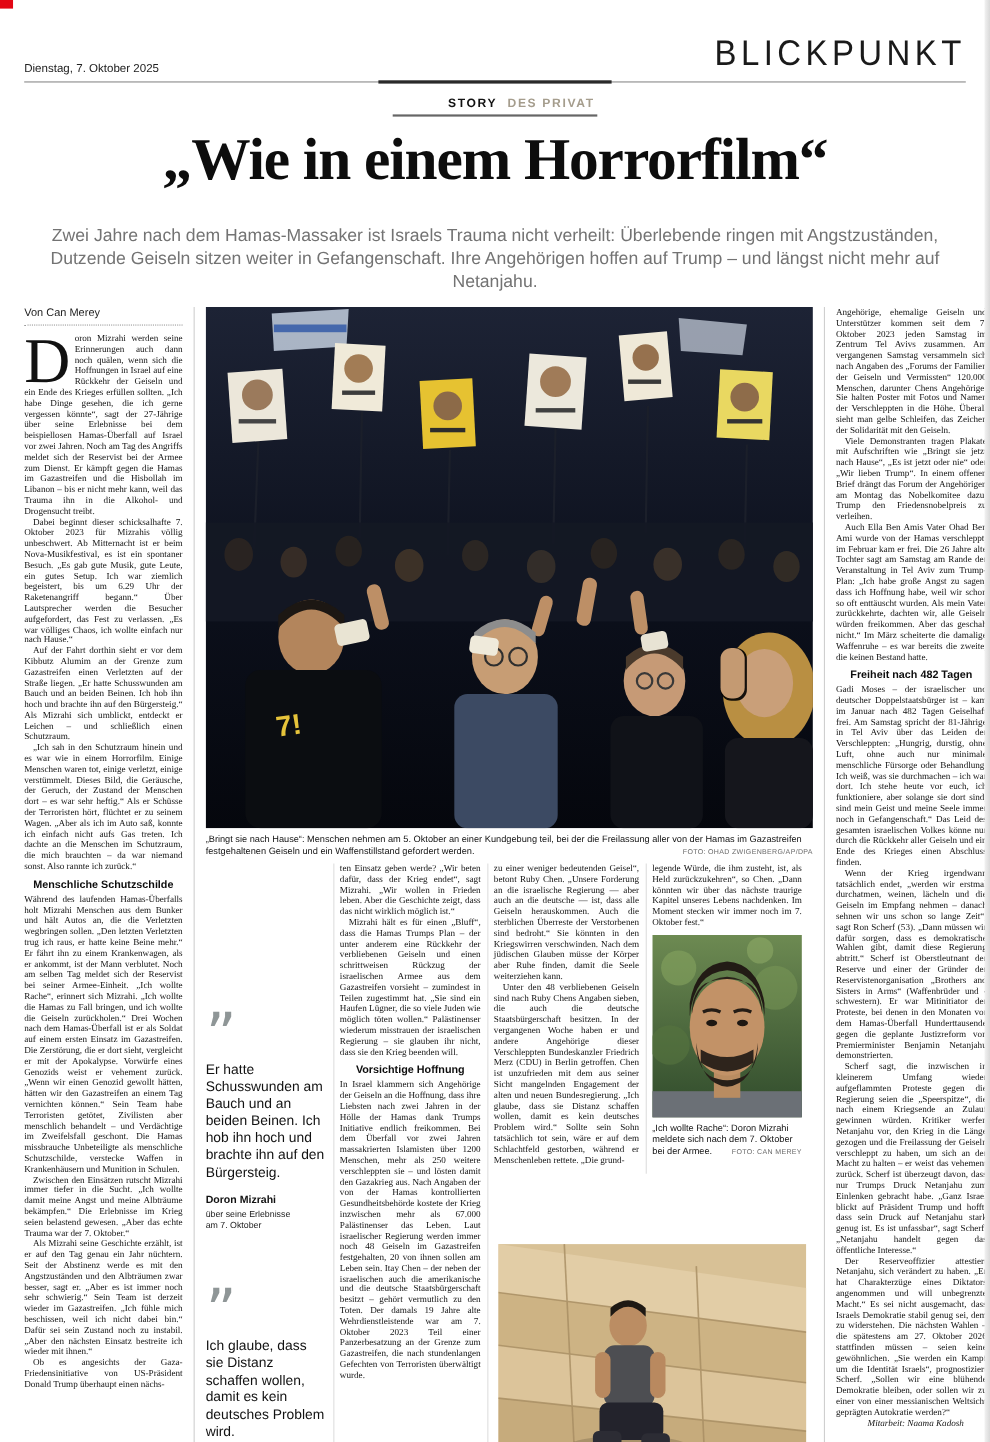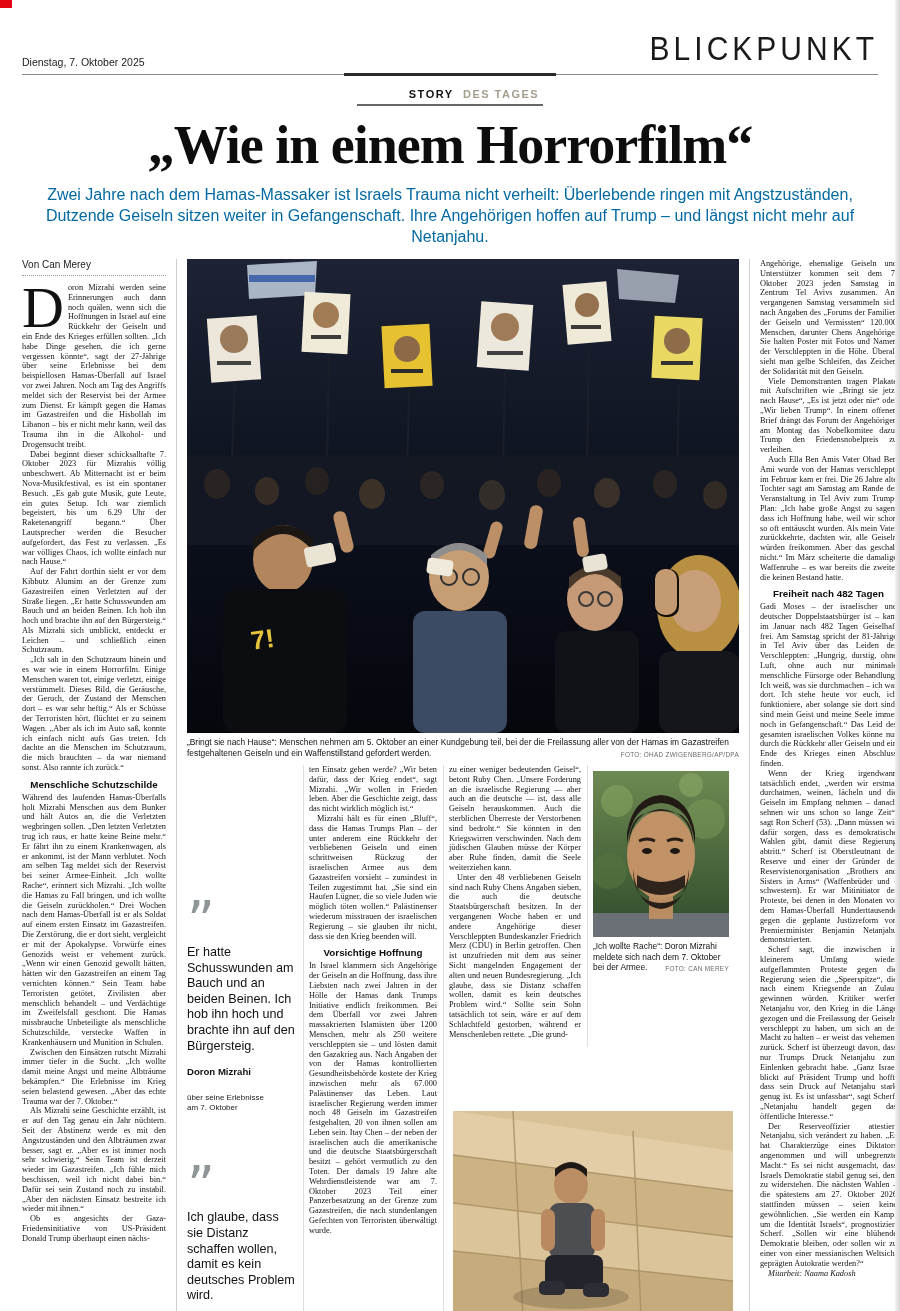--- a/index.html
+++ b/index.html
@@ -21,54 +21,54 @@
   
   .kicker{text-align:center;margin-top:10px;font-family:"Liberation Sans",sans-serif;font-size:11px;
           letter-spacing:1.5px;font-weight:bold;}
   .kicker .k1{color:#111;padding-left:48px;}
   .kicker .k2{color:#a59d8d;margin-left:5px;}
   .kicker-rule{width:186px;margin:4px auto 0 auto;border-bottom:2px solid #666;}
 
   
   .headline{text-align:center;font-family:"Liberation Serif",serif;font-weight:bold;font-size:54px;
             margin:8px 0 0 0;letter-spacing:-1px;color:#0d0d0d;}
-  .deck{font-family:"Liberation Sans",sans-serif;font-size:16px;line-height:21px;color:#0369a1;
-        text-align:center;width:858px;margin:8px auto 0 auto;}
+  .deck{font-family:"Liberation Sans",sans-serif;font-size:16px;line-height:21px;color:#737373;
+        text-align:center;width:858px;margin:28px auto 0 auto;}
 
   
   .content{display:flex;margin:12px 3px 0 22px;height:1078px;overflow:hidden;}
   .bodytext p{margin:0;font-size:8.3px;line-height:9.8px;text-align:justify;}
   .bodytext p.ind{text-indent:8px;}
   h3.subhead{font-family:"Liberation Sans",sans-serif;font-size:9.8px;text-align:center;margin:6px 0 3px 0;color:#0d0d0d;}
   .col1{width:145px;padding-right:10px;border-right:1px solid #cfcfcf;}
   .byline{font-family:"Liberation Sans",sans-serif;font-size:10px;color:#222;padding-bottom:5px;
           border-bottom:1px dotted #9a9a9a;margin-bottom:7px;}
   .dropcap{float:left;font-size:58px;line-height:44px;padding:3px 4px 0 0;font-family:"Liberation Serif",serif;color:#111;}
   .mid{width:552px;padding:0 10px;position:relative;}
   .col6{width:138px;padding-left:10px;border-left:1px solid #cfcfcf;}
-  .col6 .credit-line{font-style:italic;font-size:8.3px;line-height:9.8px;text-indent:8px;margin-top:1px;}
+  .col6 .credit-line{font-style:italic;font-size:8.3px;line-height:9.8px;text-indent:8px;margin-top:1px;text-align:center;}
 
   
   figure{margin:0;}
   .photo-frame svg{display:block;}
   figcaption{font-family:"Liberation Sans",sans-serif;font-size:8.4px;line-height:10.5px;color:#111;margin-top:4px;}
   .photo-credit{float:right;font-size:6.4px;color:#6a6a6a;letter-spacing:.3px;margin-top:2px;margin-left:6px;}
 
   .mid-cols{display:grid;grid-template-columns:110px 128px 132px 136px;column-gap:12px;margin-top:7px;position:relative;}
   .vrule{position:absolute;top:0;width:1px;background:#dedede;}
   .vr1{left:116px;height:575px;}
   .vr2{left:256px;height:575px;}
   .vr3{left:400px;height:282px;}
 
   
   .qcol{font-family:"Liberation Sans",sans-serif;}
   .qmark{display:block;font-family:"DejaVu Sans",sans-serif;font-size:54px;line-height:36px;height:38px;color:#8f9697;}
   .qtext{font-size:12.6px;line-height:15.6px;color:#111;margin:4px 2px 0 0;}
   .qname{font-size:9.6px;font-weight:bold;color:#111;margin-top:12px;}
-  .qdesc{font-size:8px;line-height:9.6px;color:#222;margin-top:16px;width:90px;}
+  .qdesc{font-size:8px;line-height:9.6px;color:#222;margin-top:2px;width:90px;}
   .q1{margin-top:138px;}
   .q2{margin-top:56px;}
 
   .portrait-fig{margin-top:6px;}
   .itay-fig{position:absolute;left:276px;top:816px;width:280px;margin-top:36px;}
 </style>
 </head>
 <body>
 
 <div class="page">
@@ -80,21 +80,21 @@
   <header class="masthead">
     <div class="m-date">Dienstag, 7. Oktober 2025</div>
     <div class="m-section">BLICKPUNKT</div>
   </header>
   <div class="mast-rule">
     <div class="center-bar"></div>
   </div>
 
   <div class="kicker">
     <span class="k1">STORY</span>
-    <span class="k2">DES TAGES</span>
+    <span class="k2">DES PRIVAT</span>
   </div>
   <div class="kicker-rule"></div>
 
   <h1 class="headline">„Wie in einem Horrorfilm“</h1>
   <p class="deck">Zwei Jahre nach dem Hamas-Massaker ist Israels Trauma nicht verheilt: Überlebende ringen mit Angstzuständen, Dutzende Geiseln sitzen weiter in Gefangenschaft. Ihre Angehörigen hoffen auf Trump – und längst nicht mehr auf Netanjahu.</p>
 
   <div class="content">
 
     <section class="col1 bodytext">
       <div class="byline">Von Can Merey</div>
@@ -237,20 +237,21 @@
           <h3 class="subhead">Vorsichtige Hoffnung</h3>
           <p>In Israel klammern sich Angehörige der Geiseln an die Hoffnung, dass ihre Liebsten nach zwei Jahren in der Hölle der Hamas dank Trumps Initiative endlich freikommen. Bei dem Überfall vor zwei Jahren massakrierten Islamisten über 1200 Menschen, mehr als 250 weitere verschleppten sie – und lösten damit den Gazakrieg aus. Nach Angaben der von der Hamas kontrollierten Gesundheitsbehörde kostete der Krieg inzwischen mehr als 67.000 Palästinenser das Leben. Laut israelischer Regierung werden immer noch 48 Geiseln im Gazastreifen festgehalten, 20 von ihnen sollen am Leben sein. Itay Chen – der neben der israelischen auch die amerikanische und die deutsche Staatsbürgerschaft besitzt – gehört vermutlich zu den Toten. Der damals 19 Jahre alte Wehrdienstleistende war am 7. Oktober 2023 Teil einer Panzerbesatzung an der Grenze zum Gazastreifen, die nach stundenlangen Gefechten von Terroristen überwältigt wurde.</p>
         </div>
 
         <div class="bodytext">
           <p>zu einer weniger bedeutenden Geisel“, betont Ruby Chen. „Unsere Forderung an die israelische Regierung — aber auch an die deutsche — ist, dass alle Geiseln herauskommen. Auch die sterblichen Überreste der Verstorbenen sind bedroht.“ Sie könnten in den Kriegswirren verschwinden. Nach dem jüdischen Glauben müsse der Körper aber Ruhe finden, damit die Seele weiterziehen kann.</p>
           <p class="ind">Unter den 48 verbliebenen Geiseln sind nach Ruby Chens Angaben sieben, die auch die deutsche Staatsbürgerschaft besitzen. In der vergangenen Woche haben er und andere Angehörige dieser Verschleppten Bundeskanzler Friedrich Merz (CDU) in Berlin getroffen. Chen ist unzufrieden mit dem aus seiner Sicht mangelnden Engagement der alten und neuen Bundesregierung. „Ich glaube, dass sie Distanz schaffen wollen, damit es kein deutsches Problem wird.“ Sollte sein Sohn tatsächlich tot sein, wäre er auf dem Schlachtfeld gestorben, während er Menschenleben rettete. „Die grund-</p>
         </div>
 
         <div class="bodytext">
+          <p>legende Würde, die ihm zusteht, ist, als Held zurückzukehren“, so Chen. „Dann könnten wir über das nächste traurige Kapitel unseres Lebens nachdenken. Im Moment stecken wir immer noch im 7. Oktober fest.“</p>
           <figure class="photo-frame portrait-fig">
             <svg width="136" height="166" viewBox="0 0 136 166">
               <defs>
                 <linearGradient id="green" x1="0" y1="0" x2="0" y2="1">
                   <stop offset="0" stop-color="#6d8a52"></stop>
                     <stop offset="1" stop-color="#2f4a2b"></stop>
                 </linearGradient>
               </defs>
               <rect width="136" height="166" fill="url(#green)"></rect>
               <circle cx="24" cy="30" r="16" fill="#85a35f" opacity="0.6"></circle>

